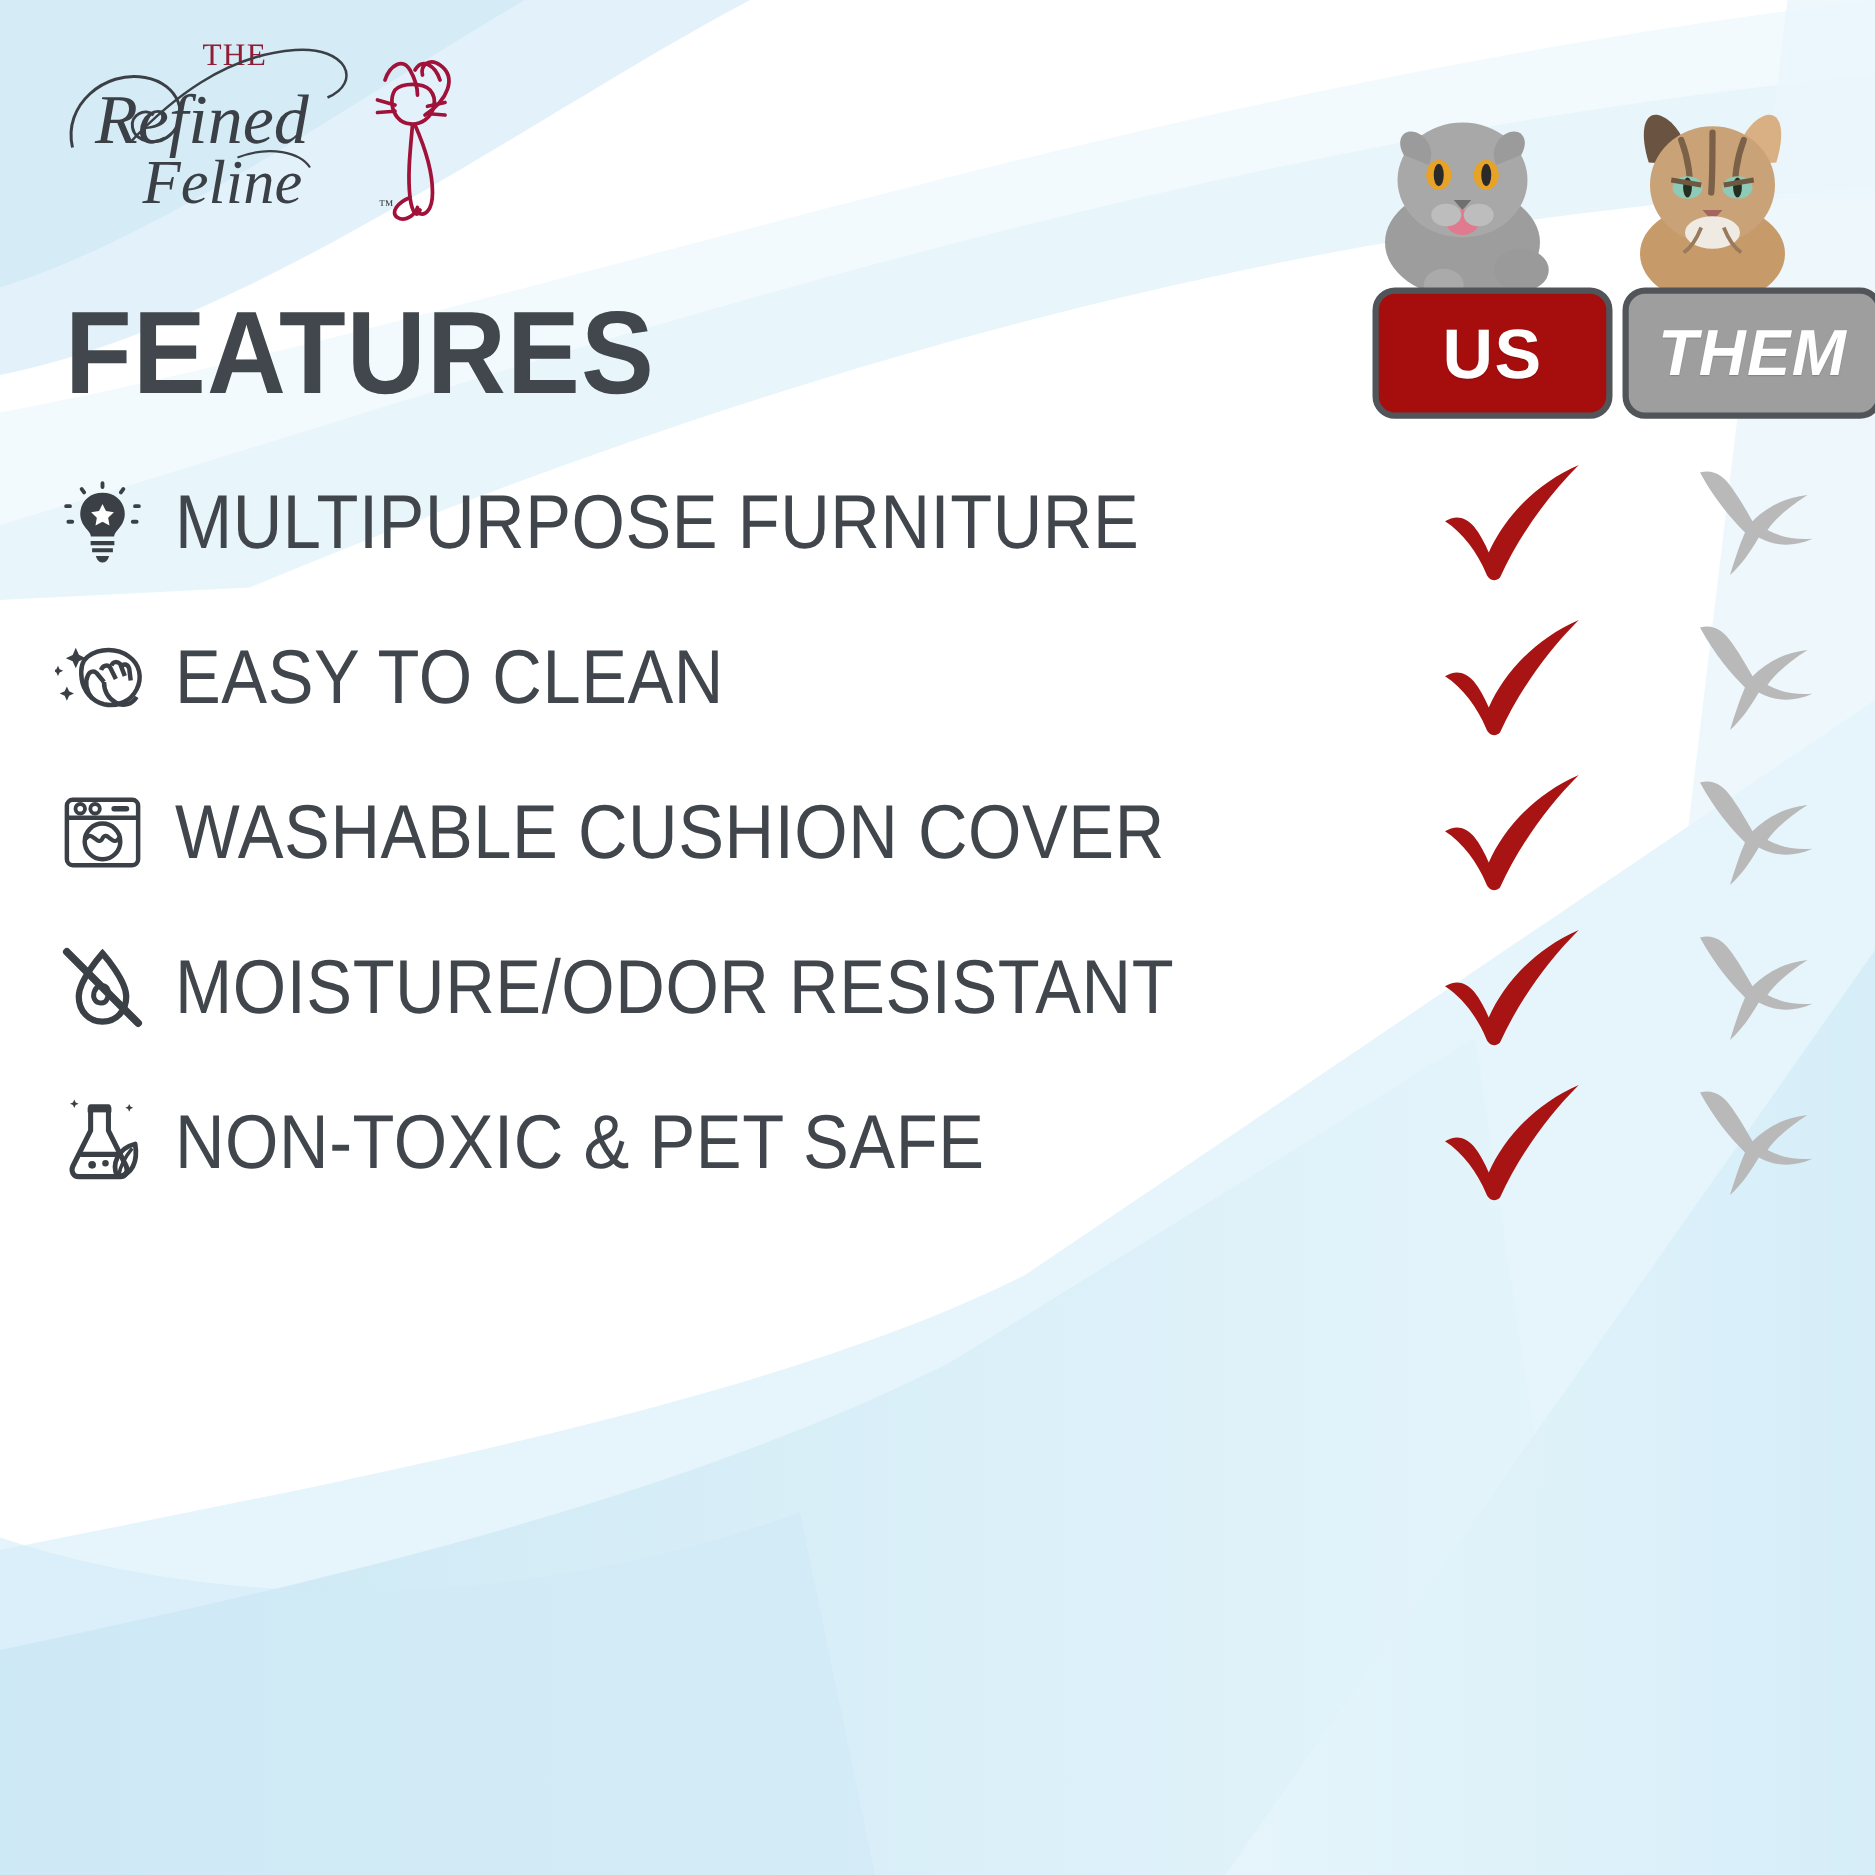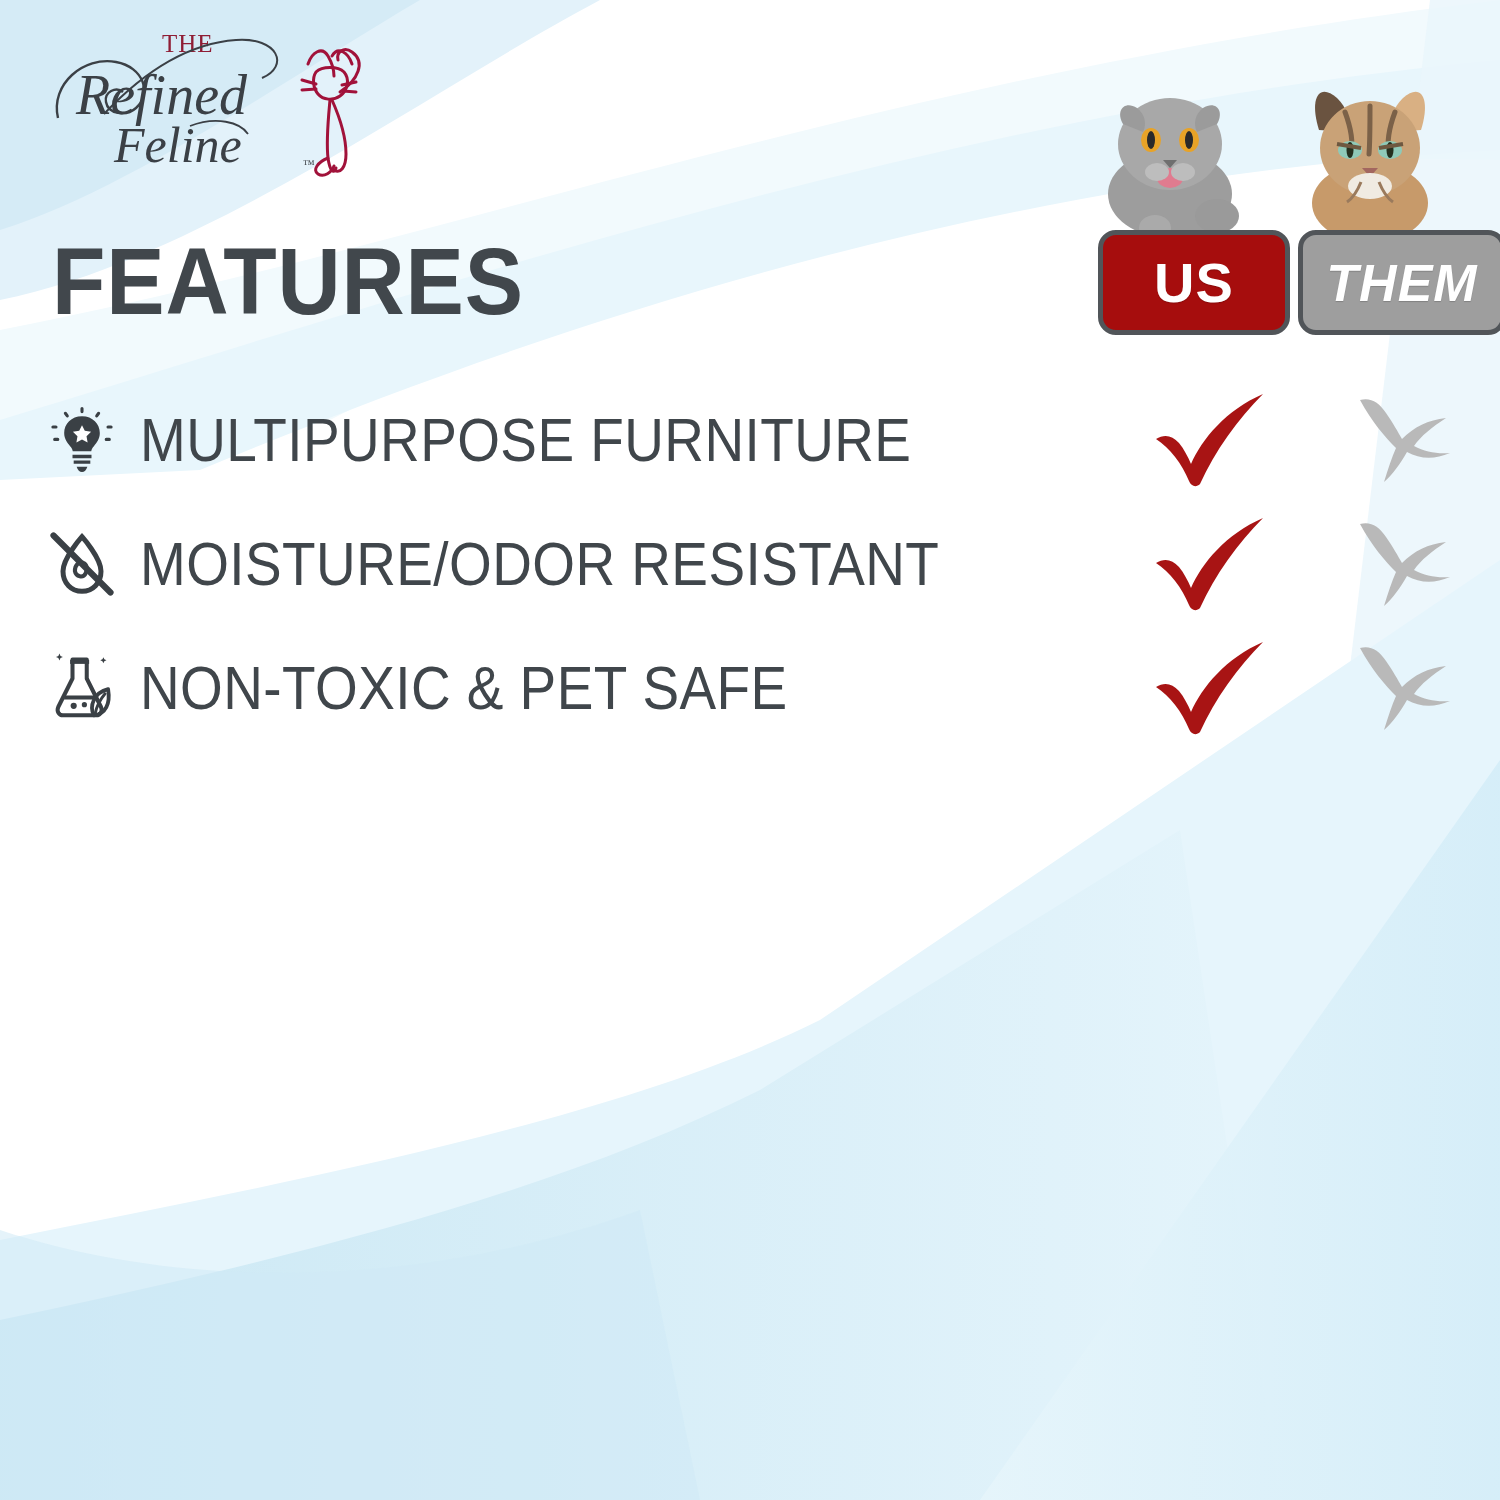--- a/index.html
+++ b/index.html
@@ -36,21 +36,21 @@
   }
   #badge-us{left:8px;width:192px;background:#a60d0d;}
   #badge-them{left:208px;width:208px;background:#9e9e9e;font-style:italic;}
   .badge span{
     color:#ffffff;font-weight:bold;font-size:56px;letter-spacing:1px;
     line-height:1;text-shadow:0 1px 1px rgba(0,0,0,.18);
   }
   #badge-them span{font-size:52px;}
 
   
-  #rows{position:absolute;left:0;top:378px;width:1254px;}
+  #rows{position:absolute;left:0;top:356px;width:1254px;}
   .row{position:relative;height:124px;}
   .row-icon{
     position:absolute;left:44px;top:50%;transform:translateY(-50%);
     width:76px;height:76px;display:block;
   }
   .row-label{
     position:absolute;left:140px;top:50%;transform:translateY(-50%) scaleX(0.9);
     transform-origin:left center;
     font-size:61px;line-height:1;color:#40464b;letter-spacing:0.5px;
     white-space:nowrap;font-weight:400;
@@ -190,21 +190,70 @@
                  C86,27 63,59 48,92 C44,96 39,94 37,89 C30,72 18,56 4,47 Z" fill="#a81414"></path>
       </svg>
       <svg class="row-cross" viewBox="0 0 100 92">
         <path d="M8,6 C18,3 27,8 34,19 C41,29 46,38 50,45 C62,33 76,26 94,24
                  C80,33 69,42 62,52 C73,58 85,60 98,59 C82,66 68,65 55,58
                  C48,70 41,80 32,88 C36,75 40,63 44,54 C33,43 20,28 8,6 Z" fill="#b9b9b9"></path>
       </svg>
     </div>
 
 
-
+    <div class="row">
+      <svg class="row-icon" viewBox="0 0 64 64">
+        <g fill="none" stroke="#3a4045" stroke-width="3" stroke-linejoin="round">
+          <path d="M22 18 C30 12 42 12 50 18 C57 23 59 32 55 40
+                   C51 48 42 52 33 50 C25 48 19 41 18 33 C17 26 18 21 22 18 Z"></path>
+          <path d="M25 46 C21 41 20 35 22 31 C23 28 26 27 28 29 L33 35"></path>
+          <path d="M31 27 C32 24 35 23 37 25 L41 33"></path>
+          <path d="M38 24 C39 21 42 21 44 23 L47 31"></path>
+          <path d="M45 25 C46 22 49 23 50 26 L51 34"></path>
+          <path d="M33 35 C33 41 36 46 41 49 C46 52 52 50 55 45"></path>
+        </g>
+        <g fill="#3a4045">
+          <path d="M14 12l2.1 4.6L20.7 19l-4.6 2.1L14 25.7l-2.1-4.6L7.3 19l4.6-2.1z"></path>
+          <path d="M8 38l1.5 3.3 3.3 1.5-3.3 1.5L8 47.6l-1.5-3.3-3.3-1.5 3.3-1.5z"></path>
+          <path d="M2 24l1.1 2.4 2.4 1.1-2.4 1.1L2 31l-1.1-2.4L-1.5 27.5l2.4-1.1z"></path>
+        </g>
+      </svg>
+      <div class="row-label">EASY TO CLEAN</div>
+      <svg class="row-check" viewBox="0 0 118 96">
+        <path d="M4,47 C12,42 20,43 27,51 C32,57 36,65 39,72 C50,47 74,18 111,2
+                 C86,27 63,59 48,92 C44,96 39,94 37,89 C30,72 18,56 4,47 Z" fill="#a81414"></path>
+      </svg>
+      <svg class="row-cross" viewBox="0 0 100 92">
+        <path d="M8,6 C18,3 27,8 34,19 C41,29 46,38 50,45 C62,33 76,26 94,24
+                 C80,33 69,42 62,52 C73,58 85,60 98,59 C82,66 68,65 55,58
+                 C48,70 41,80 32,88 C36,75 40,63 44,54 C33,43 20,28 8,6 Z" fill="#b9b9b9"></path>
+      </svg>
+    </div>
+
+    <div class="row">
+      <svg class="row-icon" viewBox="0 0 64 64">
+        <rect x="8" y="10" width="48" height="44" rx="4" fill="none" stroke="#3a4045" stroke-width="3"></rect>
+        <path d="M8 22h48" stroke="#3a4045" stroke-width="3"></path>
+        <circle cx="17" cy="16" r="3.2" fill="none" stroke="#3a4045" stroke-width="2.6"></circle>
+        <circle cx="27" cy="16" r="3.2" fill="none" stroke="#3a4045" stroke-width="2.6"></circle>
+        <rect x="38" y="14.2" width="12" height="3.6" rx="1.8" fill="#3a4045"></rect>
+        <circle cx="32" cy="38" r="12" fill="none" stroke="#3a4045" stroke-width="3"></circle>
+        <path d="M21 36 C25 30 29 42 32 36 C35 30 39 42 43 36" fill="none" stroke="#3a4045" stroke-width="2.8" stroke-linecap="round"></path>
+      </svg>
+      <div class="row-label">WASHABLE CUSHION COVER</div>
+      <svg class="row-check" viewBox="0 0 118 96">
+        <path d="M4,47 C12,42 20,43 27,51 C32,57 36,65 39,72 C50,47 74,18 111,2
+                 C86,27 63,59 48,92 C44,96 39,94 37,89 C30,72 18,56 4,47 Z" fill="#a81414"></path>
+      </svg>
+      <svg class="row-cross" viewBox="0 0 100 92">
+        <path d="M8,6 C18,3 27,8 34,19 C41,29 46,38 50,45 C62,33 76,26 94,24
+                 C80,33 69,42 62,52 C73,58 85,60 98,59 C82,66 68,65 55,58
+                 C48,70 41,80 32,88 C36,75 40,63 44,54 C33,43 20,28 8,6 Z" fill="#b9b9b9"></path>
+      </svg>
+    </div>
 
 
     <div class="row">
       <svg class="row-icon" viewBox="0 0 64 64">
         <path d="M32 9 C32 9 16 27 16 38 C16 48 23 55 32 55 C41 55 48 48 48 38 C48 27 32 9 32 9 Z" fill="none" stroke="#3a4045" stroke-width="4.2"></path>
         <path d="M26 38 C26 33 29 30 33 31 C36 32 37 36 35 40 C33 44 27 43 26 38 Z" fill="none" stroke="#3a4045" stroke-width="3.4"></path>
         <path d="M8 8 L56 56" stroke="#3a4045" stroke-width="5.2" stroke-linecap="round"></path>
       </svg>
       <div class="row-label">MOISTURE/ODOR RESISTANT</div>
       <svg class="row-check" viewBox="0 0 118 96">

